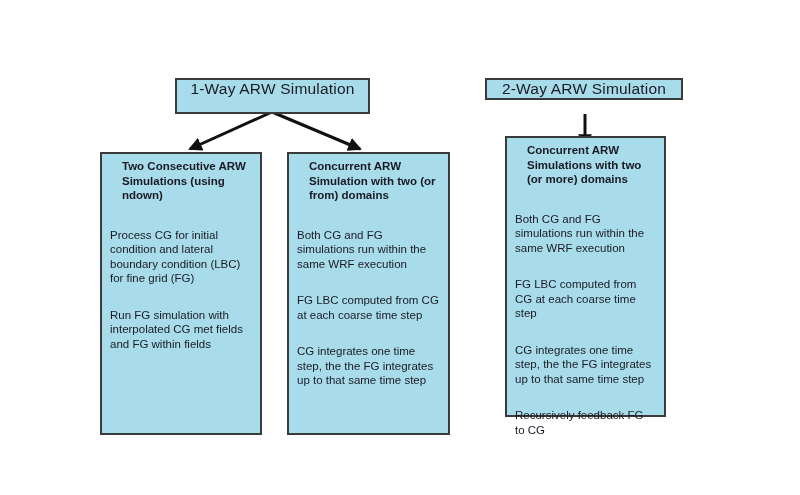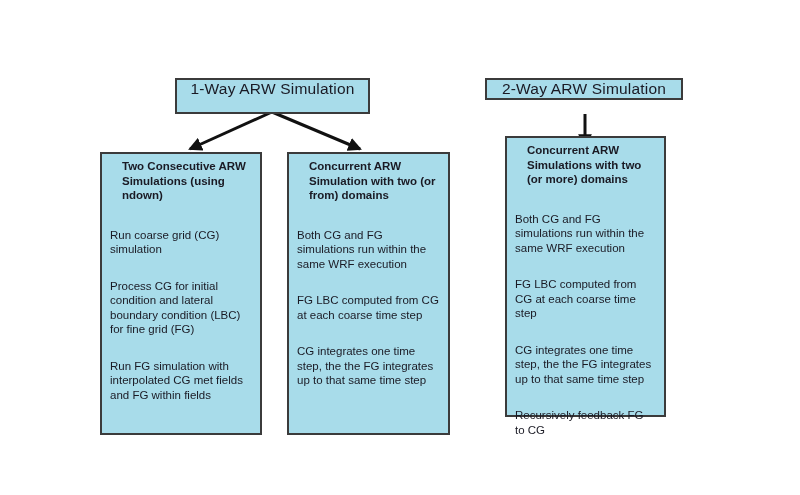--- a/index.html
+++ b/index.html
@@ -75,21 +75,20 @@
   <div class="top-box" id="box-1way">
     <span>1-Way ARW Simulation</span>
   </div>
 
   <div class="top-box" id="box-2way">
     <span>2-Way ARW Simulation</span>
   </div>
 
   <div class="detail-box" id="box-ndown">
     <div class="box-header">Two Consecutive ARW Simulations (using ndown)</div>
-    <p>Run coarse grid (CG) simulation</p>
     <p>Process CG for initial condition and lateral boundary condition (LBC) for fine grid (FG)</p>
     <p>Run FG simulation with interpolated CG met fields and FG within fields</p>
   </div>
 
   <div class="detail-box" id="box-conc1">
     <div class="box-header">Concurrent ARW Simulation with two (or from) domains</div>
     <p>Both CG and FG simulations run within the same WRF execution</p>
     <p>FG LBC computed from CG at each coarse time step</p>
     <p>CG integrates one time step, the the FG integrates up to that same time step</p>
   </div>

